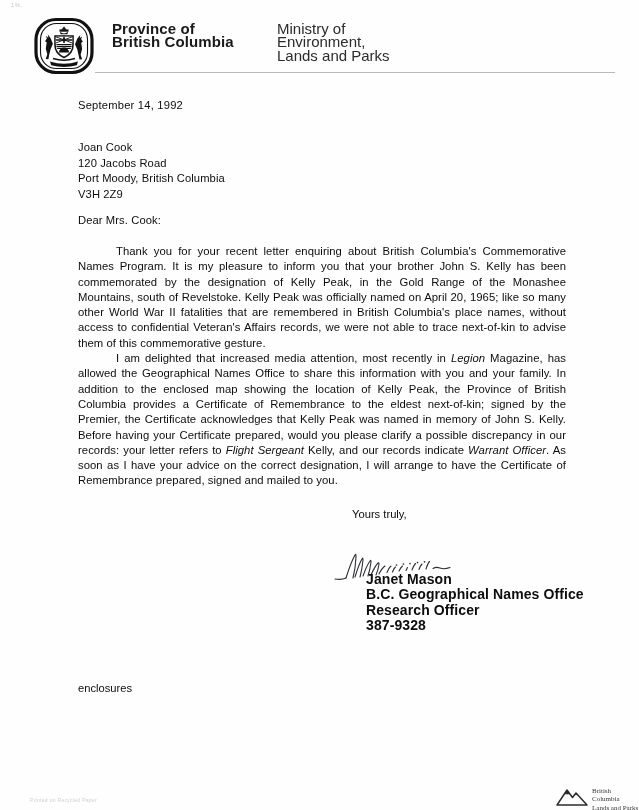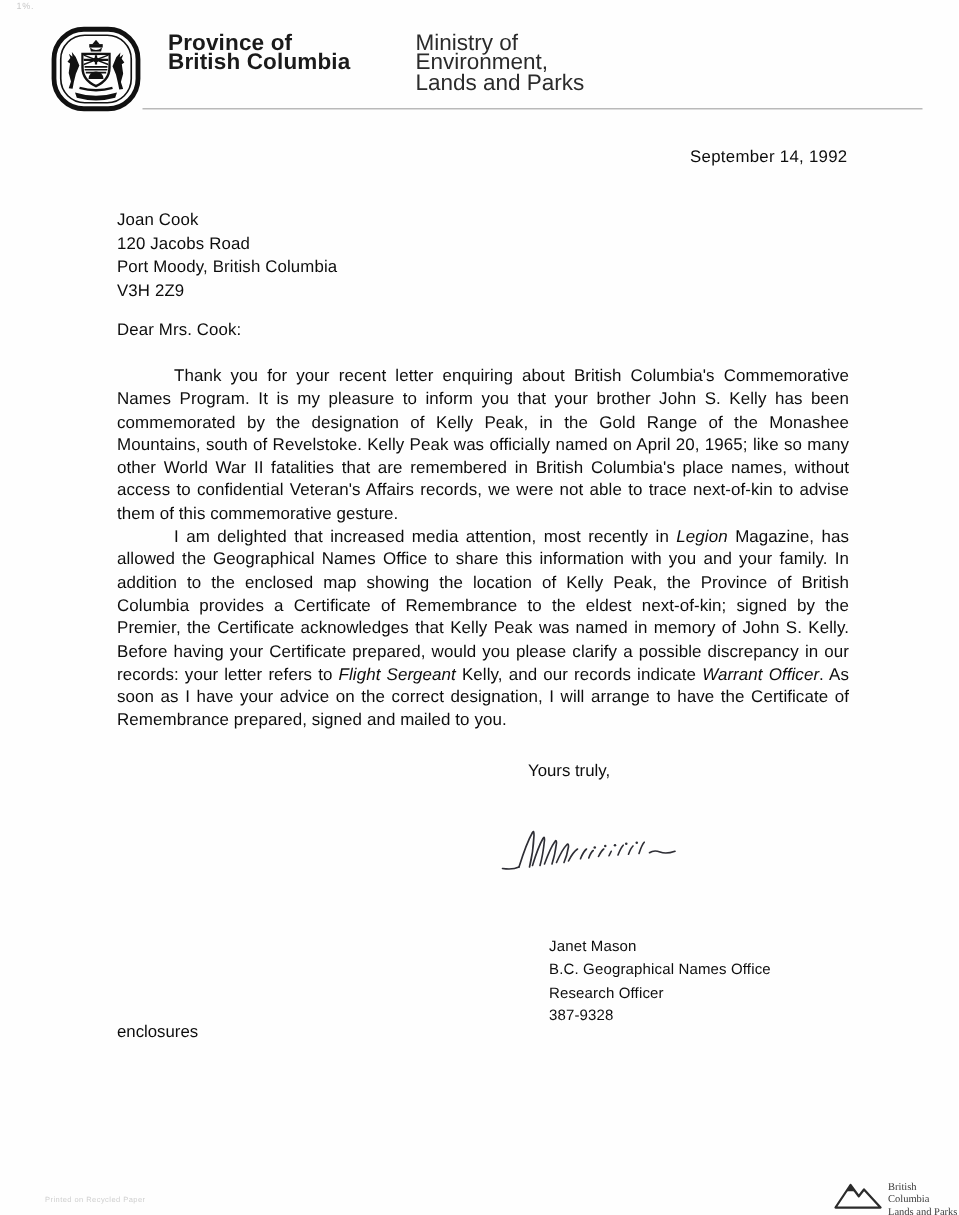--- a/index.html
+++ b/index.html
@@ -79,21 +79,21 @@
     height: 1px;
     background: #b9b9b9;
   }
 
   
   .date {
     position: absolute;
     left: 78px;
     top: 99px;
     width: 487px;
-    text-align: right;
+    text-align: left;
     font-size: 11.2px;
     letter-spacing: 0.2px;
   }
   .addressee {
     position: absolute;
     left: 78px;
     top: 140px;
     font-size: 11.2px;
     line-height: 15.6px;
     letter-spacing: 0.1px;
@@ -130,24 +130,25 @@
   .signature {
     position: absolute;
     left: 333px;
     top: 545px;
     width: 160px;
     height: 48px;
   }
   .signer {
     position: absolute;
     left: 366px;
-    top: 624px;
-    font-size: 10px;
+    top: 572px;
+    font-size: 14px;
     line-height: 15.4px;
     letter-spacing: 0.1px;
+    font-weight: bold;
   }
   .enclosures {
     position: absolute;
     left: 78px;
     top: 682px;
     font-size: 11.2px;
   }
 
   
   .footer-note {

